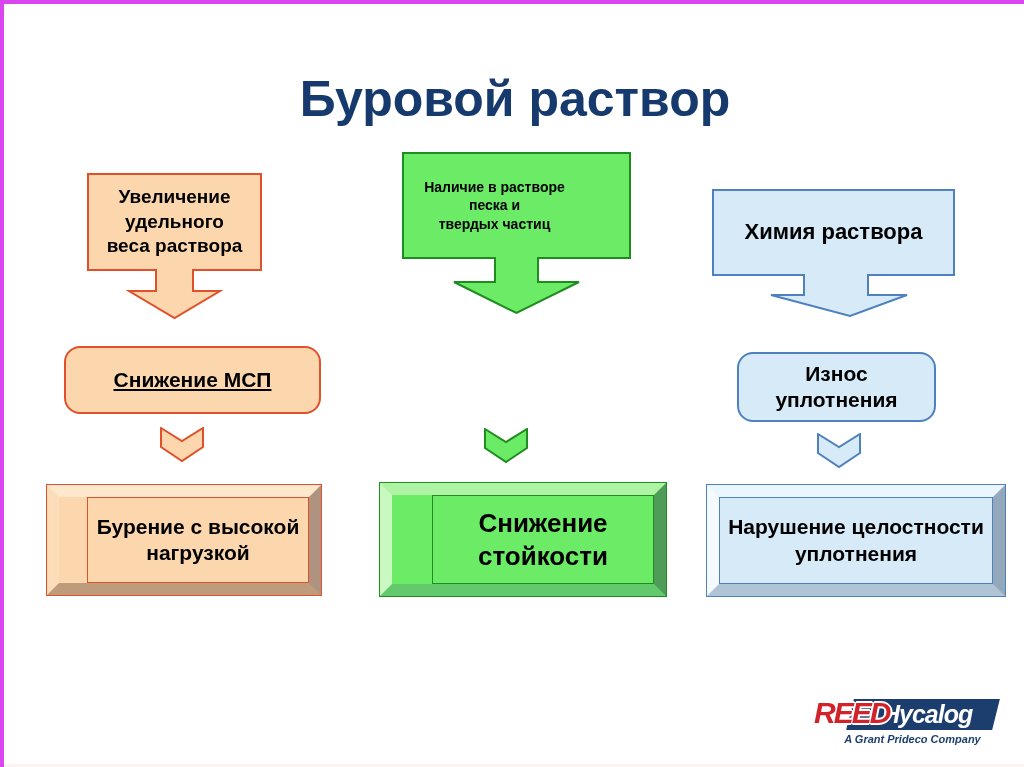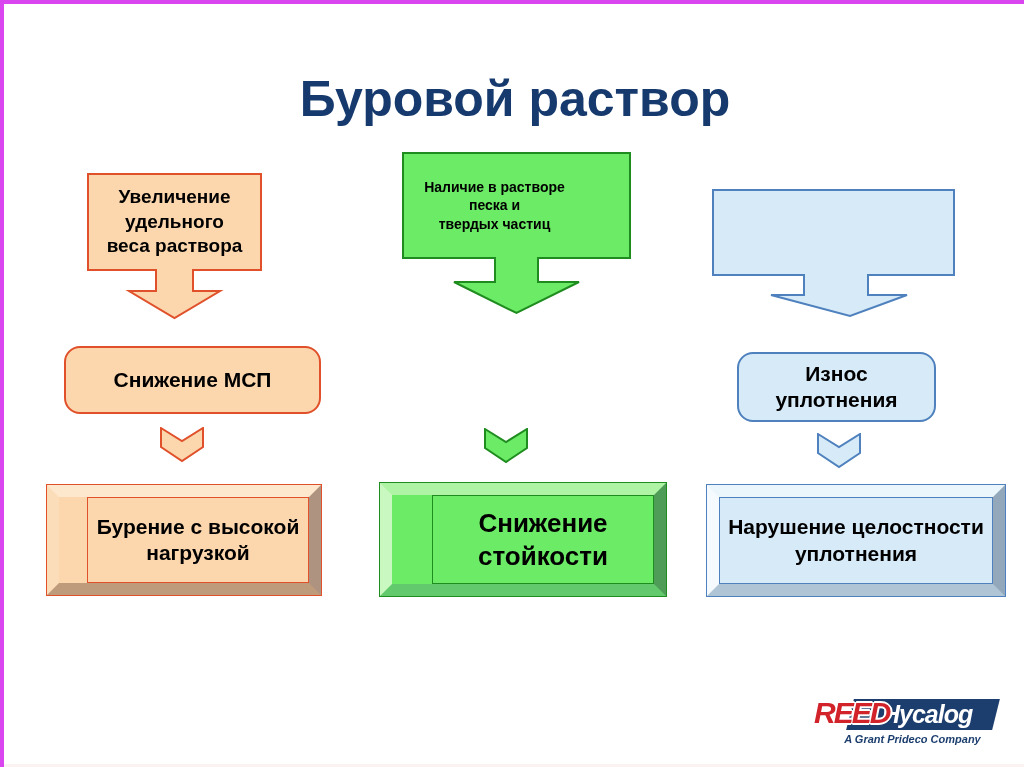--- a/index.html
+++ b/index.html
@@ -44,21 +44,21 @@
 
   <h1 class="title">Буровой раствор</h1>
 
   <svg class="shape" style="left:83px;top:169px;" width="175" height="147" viewBox="0 0 175 147">
     <path d="M1,1 H174 V97 H106 V118 H133 L87.5,145 L42,118 H69 V97 H1 Z" fill="#FCD7AE" stroke="#E0512B" stroke-width="2" stroke-linejoin="miter"></path>
   </svg>
   <div class="cause-text" style="left:83px;top:169px;width:175px;height:98px;font-size:19px;">Увеличение
 удельного
 веса раствора</div>
 
-  <div class="rounded" style="--fill:#FCD7AE;--accent:#E0512B;left:60px;top:342px;width:253px;height:64px;border-radius:16px;font-size:21px;">Снижение МСП</div>
+  <div class="rounded" style="--fill:#FCD7AE;--accent:#E0512B;left:60px;top:342px;width:253px;height:64px;border-radius:16px;font-size:21px;text-decoration:underline;">Снижение МСП</div>
 
   <svg class="chev" style="left:156px;top:423px;" width="44" height="36" viewBox="0 0 44 36">
     <path d="M1,1 L22,14 L43,1 L43,20 L22,34 L1,20 Z" fill="#FCD7AE" stroke="#E0512B" stroke-width="2"></path>
   </svg>
 
   <div class="box3d" style="--fill:#FCD7AE;--accent:#E0512B;--bt:#FEE8CD;--bl:#FBDDBA;--br:#AE9480;--bb:#BE9B7B;
               left:42px;top:480px;width:276px;height:112px;">
     <div class="bevel">
       <div class="face" style="font-size:21px;margin-left:28px;">Бурение с высокой
 нагрузкой</div>
@@ -80,20 +80,21 @@
   <div class="box3d" style="--fill:#6CEB66;--accent:#1F8C1F;--bt:#AFF3A5;--bl:#C9F8C0;--br:#4F9B58;--bb:#62C96C;
               left:375px;top:478px;width:288px;height:115px;">
     <div class="bevel">
       <div class="face" style="font-size:26px;margin-left:40px;">Снижение стойкости</div>
     </div>
   </div>
 
   <svg class="shape" style="left:708px;top:185px;" width="243" height="129" viewBox="0 0 243 129">
     <path d="M1,1 H242 V86 H156 V106 H195 L138,127 L59,106 H92 V86 H1 Z" fill="#D6EAF8" stroke="#4E81BD" stroke-width="2" stroke-linejoin="miter"></path>
   </svg>
+  <div class="cause-text" style="left:708px;top:185px;width:243px;height:87px;font-size:22px;">Химия раствора</div>
 
   <div class="rounded" style="--fill:#D6EAF8;--accent:#4E81BD;left:733px;top:348px;width:195px;height:66px;border-radius:16px;font-size:21px;">Износ
 уплотнения</div>
 
   <svg class="chev" style="left:813px;top:429px;" width="44" height="36" viewBox="0 0 44 36">
     <path d="M1,1 L22,14 L43,1 L43,20 L22,34 L1,20 Z" fill="#D6EAF8" stroke="#4E81BD" stroke-width="2"></path>
   </svg>
 
   <div class="box3d" style="--fill:#D6EAF8;--accent:#4E81BD;--bt:#EBF5FC;--bl:#F4FAFE;--br:#93A9BB;--bb:#AFC4D4;
               left:702px;top:480px;width:300px;height:113px;">

